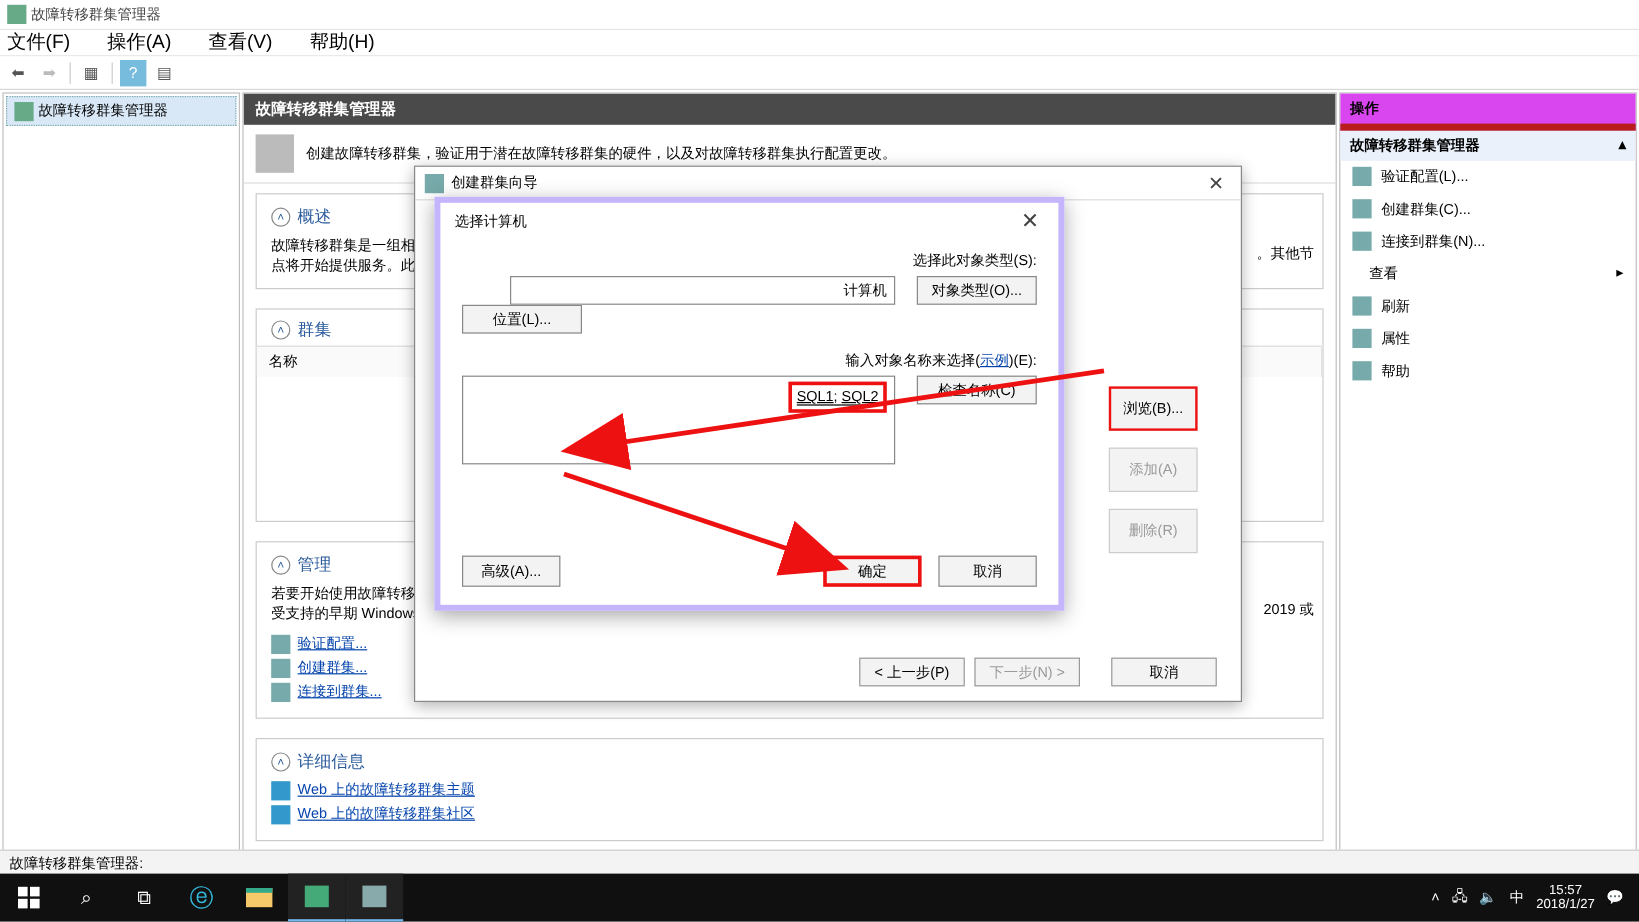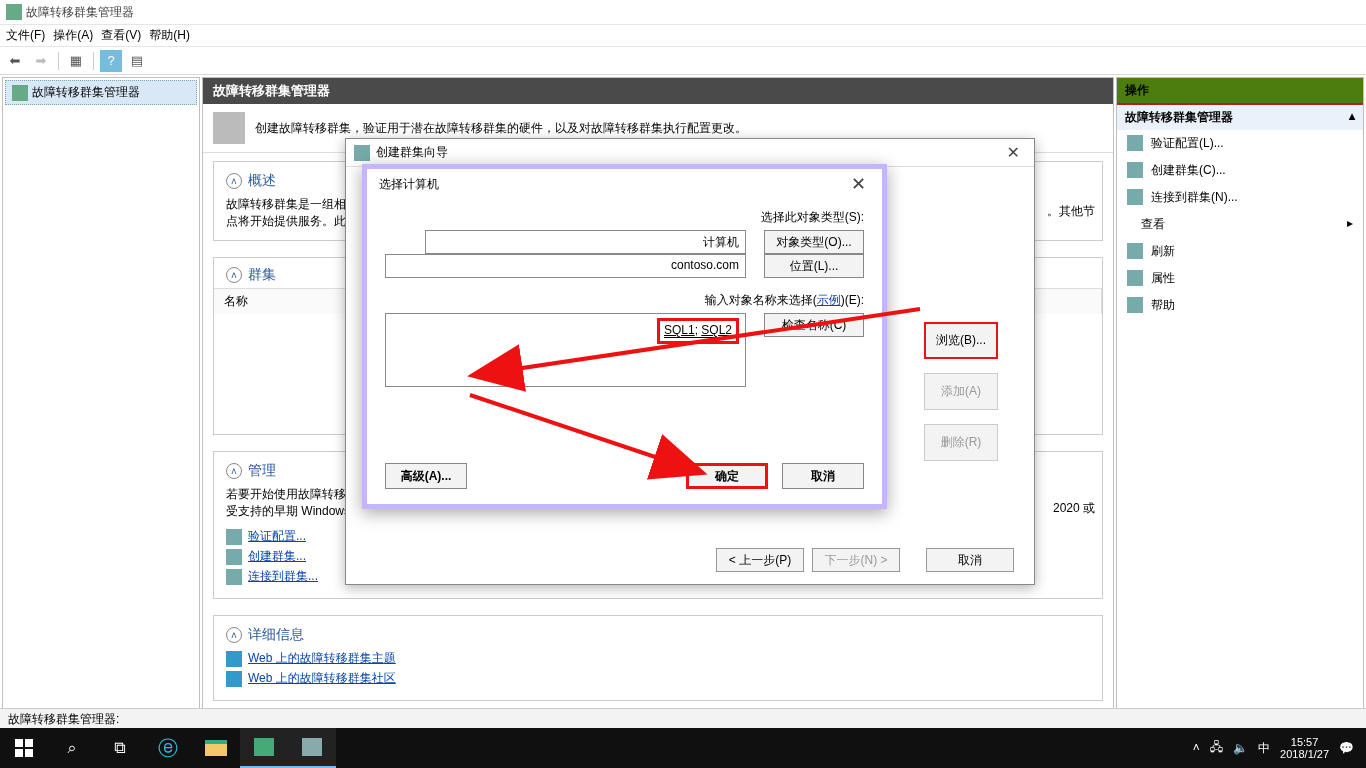--- a/index.html
+++ b/index.html
@@ -12,21 +12,21 @@
 .hv-bar-wrap { position: absolute; top: 0; left: 378px; right: 373px; height: 25px; }
 .hv-title { position: absolute; top: 0; left: 0; right: 0; height: 25px; background: linear-gradient(#0a5bbf, #064a9e); color: #fff; display: flex; align-items: center; font-size: 12px; }
 .hv-title .pin-lock { display: flex; gap: 2px; padding: 0 8px; }
 .hv-title .title-text { flex: 1; text-align: center; }
 .hv-title .win-ctrls { display: flex; gap: 10px; padding: 0 12px; font-weight: bold; font-size: 15px; }
 
 
 .mmc { position: absolute; top: 0; left: 0; right: 0; bottom: 40px; background: #fff; display: flex; flex-direction: column; }
 .mmc-title { height: 25px; display: flex; align-items: center; padding-left: 6px; font-size: 12px; color: #444; background: #fff; border-bottom: 1px solid #e5e5e5; }
 .mmc-title .icon { width: 16px; height: 16px; margin-right: 4px; background: #6a8; }
-.mmc-menu { height: 22px; background: #fff; display: flex; align-items: center; padding-left: 6px; font-size: 12px; gap: 8px; border-bottom: 1px solid #e5e5e5; }
+.mmc-menu { height: 22px; background: #fff; display: flex; align-items: center; padding-left: 6px; font-size: 16px; gap: 31px; border-bottom: 1px solid #e5e5e5; }
 .mmc-toolbar { height: 28px; background: #fff; display: flex; align-items: center; padding-left: 4px; gap: 4px; border-bottom: 1px solid #d8d8d8; }
 .tb-btn { width: 22px; height: 22px; display: flex; align-items: center; justify-content: center; font-size: 13px; color: #555; }
 .tb-sep { width: 1px; height: 18px; background: #ccc; margin: 0 2px; }
 
 .mmc-body { flex: 1; display: flex; min-height: 0; }
 .tree-pane { width: 198px; border: 1px solid #bfbfbf; margin: 2px; background: #fff; font-size: 12px; }
 .tree-item { display: flex; align-items: center; padding: 3px 6px; background: #d9e8f7; border: 1px dotted #7aa; margin: 2px; }
 .tree-item .ticon { width: 16px; height: 16px; margin-right: 4px; background: #6a8; }
 .center-pane { flex: 1; margin: 2px 0; border: 1px solid #bfbfbf; background: #fff; position: relative; display: flex; flex-direction: column; overflow: hidden; }
 .center-header { background: #4a4a4a; color: #fff; padding: 4px 10px; font-size: 13px; font-weight: bold; }
@@ -39,21 +39,21 @@
 .linklist div { display: flex; align-items: center; gap: 6px; margin: 3px 0; }
 .linklist .li-icon { width: 16px; height: 16px; background: #7aa; }
 
 .cluster-section { margin: 8px 10px; border: 1px solid #ccc; background:#fff; }
 .cluster-head { display:flex; align-items:center; gap:6px; padding: 8px 12px 4px; font-size:14px; color:#2a5a9c; }
 .cluster-table-head { display:flex; border-top:1px solid #ddd; background:#fafafa; font-size:12px; }
 .cluster-table-head .col { padding:4px 10px; border-right:1px solid #ddd; }
 .cluster-body { height: 120px; }
 
 .actions-pane { width: 248px; margin: 2px; border: 1px solid #bfbfbf; background: #fff; font-size: 12px; display:flex; flex-direction:column; }
-.actions-title { background: #4d7c0f; padding: 4px 8px; font-weight: bold; border-bottom: 2px solid #b91c1c; }
+.actions-title { background: #d946ef; padding: 4px 8px; font-weight: bold; border-bottom: 6px solid #b91c1c; }
 .actions-group-title { background: #eaf1fb; padding: 4px 8px; font-weight: bold; display:flex; justify-content:space-between; }
 .actions-item { display: flex; align-items: flex-start; gap: 8px; padding: 5px 10px; }
 .actions-item .aicon { width: 16px; height: 16px; background: #7aa; }
 .actions-item.sub { padding-left: 24px; }
 
 
 .wizard { position: absolute; left: 345px; top: 138px; width: 690px; height: 447px; background: #fff; border: 1px solid #888; box-shadow: 0 3px 12px rgba(0,0,0,0.3); z-index: 10; display:flex; flex-direction:column; }
 .wizard-title { height: 28px; display: flex; align-items: center; padding: 0 8px; font-size: 12px; gap:6px; border-bottom: 1px solid #ddd; }
 .wizard-title .wicon { width:16px; height:16px; background:#7aa; }
 .wizard-title .wclose { margin-left:auto; font-size:16px; color:#444; padding:0 6px; }
@@ -72,21 +72,21 @@
 .dlg-title .dclose { margin-left:auto; font-size:18px; color:#444; padding:0 4px; }
 .dlg-body { flex:1; padding: 4px 18px 0 18px; text-align: right; }
 .field-label { margin-top: 6px; margin-bottom:4px; }
 .field-row { display:flex; gap: 18px; align-items:flex-start; }
 .text-input { border:1px solid #888; height:24px; padding: 3px 6px; background:#fff; font-size:12px; }
 .text-input.ro { background:#fff; }
 .textbox { border:1px solid #888; background:#fff; padding:4px 6px; font-size:12px; }
 .dbtn { width:100px; height:24px; border:1px solid #888; background:#f3f3f3; font-size:12px; display:flex; align-items:center; justify-content:center; }
 .dlg-footer { height: 56px; display:flex; align-items:center; padding: 0 18px; gap: 14px; }
 .dlg-footer .spacer { flex:1; }
-.okbtn { width:82px; height:26px; border:1px solid #888; background:#f3f3f3; font-size:12px; display:flex; align-items:center; justify-content:center;font-weight:bold; }
+.okbtn { width:82px; height:26px; border:1px solid #888; background:#f3f3f3; font-size:12px; display:flex; align-items:center; justify-content:center; }
 .okbtn.primary { border:3px solid #e11; }
 .names-box { border:3px solid #e11; background:#fff; height:26px; padding: 2px 4px; font-size:12px; display:inline-block; }
 .names-box span { border-bottom: 1px solid #000; }
 a.example { color:#0645ad; text-decoration:underline; }
 
 
 svg.arrows { position:absolute; z-index: 30; pointer-events:none; }
 .mmc-status { height: 20px; background:#f3f3f3; border-top:1px solid #ccc; font-size:12px; padding:2px 8px; position:absolute; left:0; right:0; bottom:40px; }
 
 
@@ -226,21 +226,21 @@
               <a>Web 上的故障转移群集主题</a>
             </div>
           <div>
               <span class="li-icon" style="background:#39c"></span>
               <a>Web 上的故障转移群集社区</a>
             </div>
         </div>
       </div>
 
       <div style="position:absolute; right:18px; top:125px; font-size:12px;">。其他节</div>
-      <div style="position:absolute; right:18px; top:422px; font-size:12px;">2020 或</div>
+      <div style="position:absolute; right:18px; top:422px; font-size:12px;">2019 或</div>
     </div>
 
     <div class="actions-pane">
       <div class="actions-title">操作</div>
       <div class="actions-group-title">
         <span>故障转移群集管理器</span>
           <span>▴</span>
       </div>
       <div class="actions-item">
           <span class="aicon ic-check"></span>
@@ -301,21 +301,20 @@
     <span class="dclose">✕</span>
   </div>
   <div class="dlg-body">
     <div class="field-label"><span>选择此对象类型(S):</span></div>
     <div class="field-row">
       <div class="text-input ro" style="flex:1;margin-left:40px;">计算机</div>
       <div class="dbtn">对象类型(O)...</div>
     </div>
 
     <div class="field-row">
-      <div class="text-input ro" style="flex:1;">contoso.com</div>
       <div class="dbtn">位置(L)...</div>
     </div>
 
     <div class="field-label" style="margin-top:14px;">
       <span>输入对象名称来选择(</span><a class="example">示例</a><span>)(E):</span>
     </div>
     <div class="field-row" style="align-items:flex-start;">
       <div class="textbox" style="flex:1; height:74px;">
         <span class="names-box">
           <span class="underline">SQL1</span><span>; </span><span class="underline">SQL2</span>

